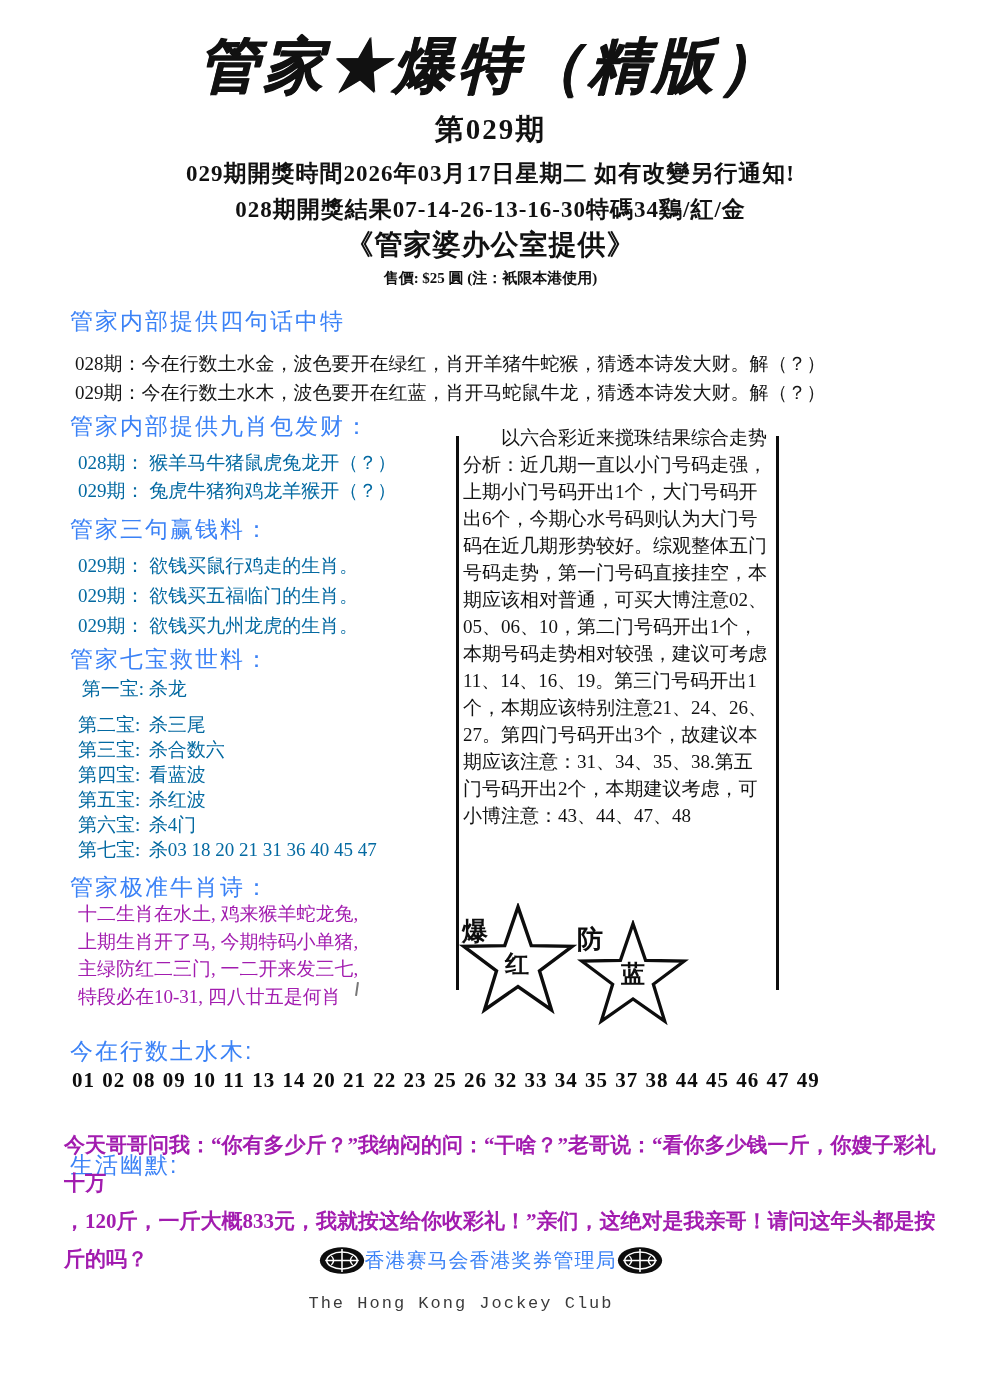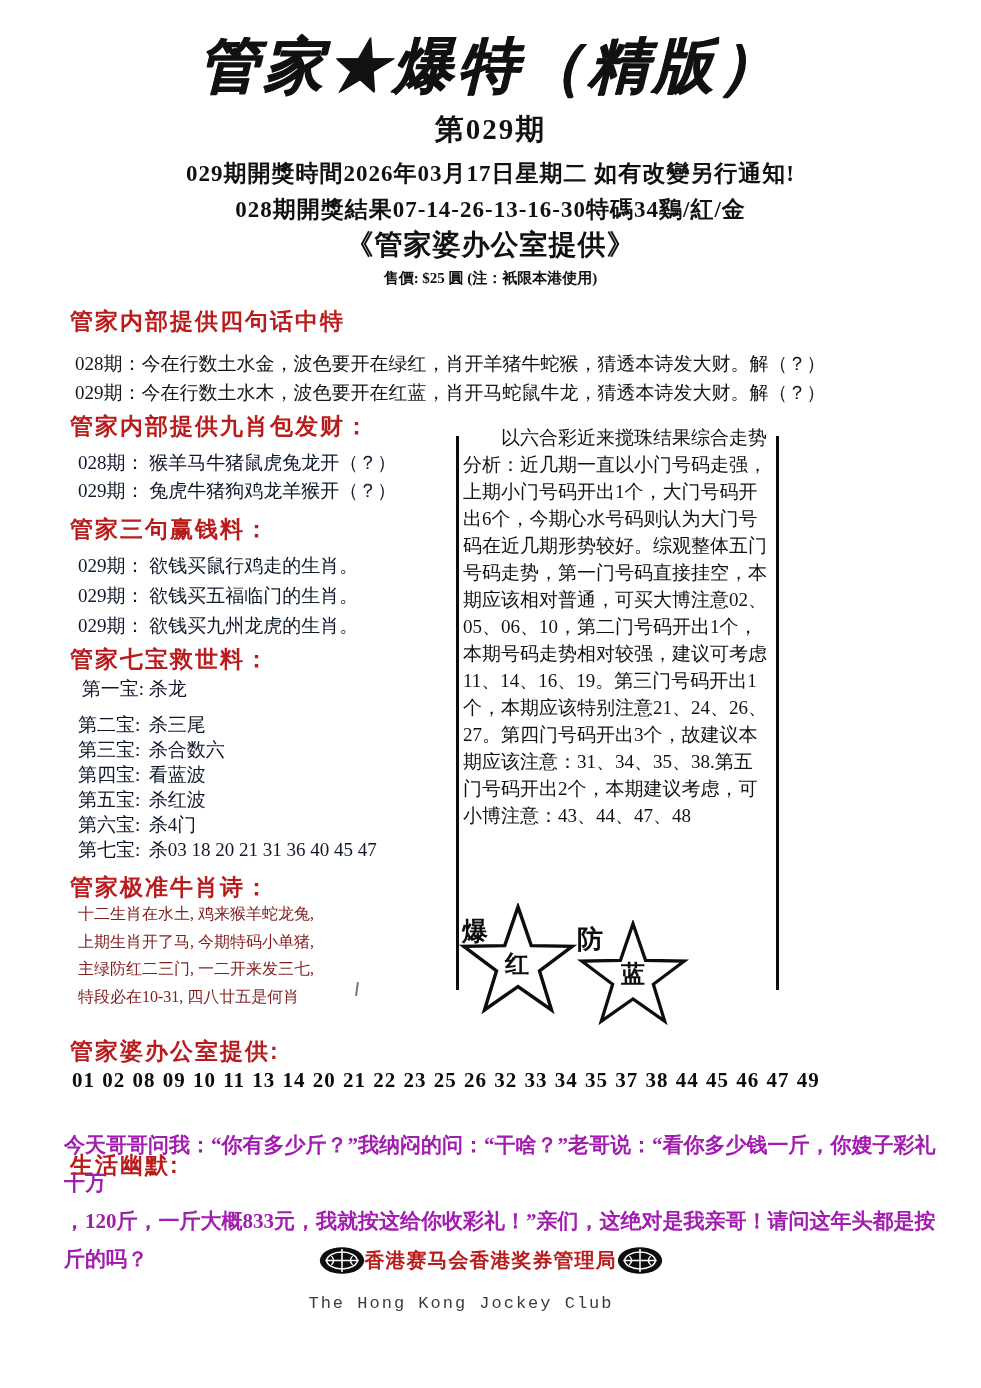--- a/index.html
+++ b/index.html
@@ -3,35 +3,35 @@
 <meta charset="utf-8">
 <style>
   html,body{margin:0;padding:0;}
   body{
     width:981px;height:1388px;position:relative;background:#ffffff;color:#111;
     font-family:"Liberation Serif","DejaVu Serif",serif;
     overflow:hidden;
   }
   .abs{position:absolute;}
   .ctr{left:0;right:0;text-align:center;}
-  .hd{font-family:"Liberation Sans","DejaVu Sans",sans-serif;font-weight:bold;color:#b91c1c;}
+  .hd{font-family:"Liberation Sans","DejaVu Sans",sans-serif;font-weight:normal;color:#3b82f6;}
   .title{
     top:26px;font-size:60px;font-weight:900;font-style:italic;letter-spacing:5px;
     text-shadow:1px 0 0 currentColor, 0 1px 0 currentColor;white-space:nowrap;
   }
   .issue{top:110px;font-size:29px;font-weight:bold;letter-spacing:2px;}
   .topline1{top:158px;font-size:23px;font-weight:bold;letter-spacing:1px;}
   .topline2{top:194px;font-size:23px;font-weight:bold;letter-spacing:1px;}
   .provider{top:226px;font-size:28px;font-weight:bold;letter-spacing:1px;}
   .price{top:269px;font-size:15px;font-weight:bold;}
   .sec-h{font-size:23px;letter-spacing:2px;}
   .body-lines{font-size:19px;line-height:29px;color:#151515;}
-  .row{position:absolute;left:78px;font-size:19px;white-space:nowrap;color:#0f172a;}
+  .row{position:absolute;left:78px;font-size:19px;white-space:nowrap;color:#0369a1;}
   .row .lab{display:inline-block;min-width:66px;}
-  .poem{left:78px;top:900px;font-size:16px;line-height:27.5px;color:#7f1d1d;}
+  .poem{left:78px;top:900px;font-size:19px;line-height:27.5px;color:#a21caf;}
   .vline{position:absolute;top:436px;width:3px;height:554px;background:#0d0d0d;}
   .rcol{
     left:463px;top:424px;width:312px;font-size:19px;line-height:27px;color:#121212;
     white-space:nowrap;
   }
   .star-label{font-size:24px;font-weight:bold;color:#0d0d0d;}
   .numbers{
     left:72px;top:1068px;font-size:21px;font-weight:bold;letter-spacing:1px;word-spacing:1px;
     white-space:nowrap;color:#0d0d0d;
   }
@@ -127,21 +127,21 @@
   <polygon points="60,4 73.5,43.4 115.2,44.1 81.9,69.1 94.1,108.9 60,85 25.9,108.9 38.1,69.1 4.8,44.1 46.5,43.4" fill="#ffffff" stroke="#0d0d0d" stroke-width="3.5" stroke-linejoin="miter"></polygon>
 </svg>
 <svg class="abs" style="left:577px;top:920px;" width="112" height="106" viewBox="0 0 120 114">
   <polygon points="60,4 73.5,43.4 115.2,44.1 81.9,69.1 94.1,108.9 60,85 25.9,108.9 38.1,69.1 4.8,44.1 46.5,43.4" fill="#ffffff" stroke="#0d0d0d" stroke-width="3.5" stroke-linejoin="miter"></polygon>
 </svg>
 <div class="abs star-label" style="left:462px;top:914px;font-size:26px;">爆</div>
 <div class="abs star-label" style="left:505px;top:948px;">红</div>
 <div class="abs star-label" style="left:577px;top:922px;font-size:26px;">防</div>
 <div class="abs star-label" style="left:621px;top:958px;">蓝</div>
 
-<div class="abs hd sec-h" style="left:70px;top:1036px;">管家婆办公室提供:</div>
+<div class="abs hd sec-h" style="left:70px;top:1036px;">今在行数土水木:</div>
 <div class="abs numbers">01 02 08 09 10 11 13 14 20 21 22 23 25 26 32 33 34 35 37 38 44 45 46 47 49</div>
 
 <div class="abs hd sec-h" style="left:70px;top:1150px;text-align:right;">生活幽默:</div>
 <div class="abs joke">今天哥哥问我：“你有多少斤？”我纳闷的问：“干啥？”老哥说：“看你多少钱一斤，你嫂子彩礼十万<br>，120斤，一斤大概833元，我就按这给你收彩礼！”亲们，这绝对是我亲哥！请问这年头都是按斤的吗？</div>
 
 <div class="abs footer-row">
   <svg width="46" height="29" viewBox="0 0 60 38">
     <ellipse cx="30" cy="19" rx="29" ry="17.5" fill="#0d0d0d"></ellipse>
     <ellipse cx="30" cy="19" rx="20" ry="11" fill="none" stroke="#ffffff" stroke-width="2"></ellipse>
     <line x1="30" y1="4" x2="30" y2="34" stroke="#ffffff" stroke-width="2"></line>

